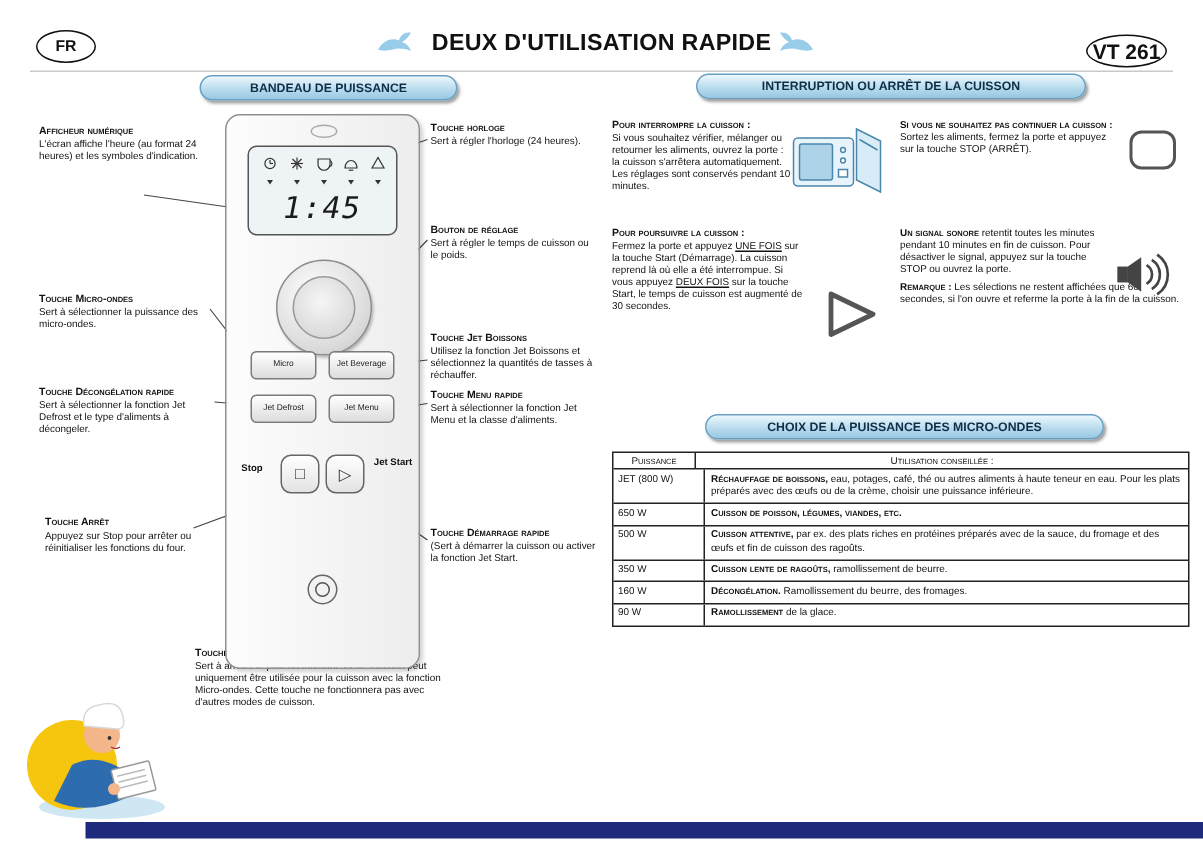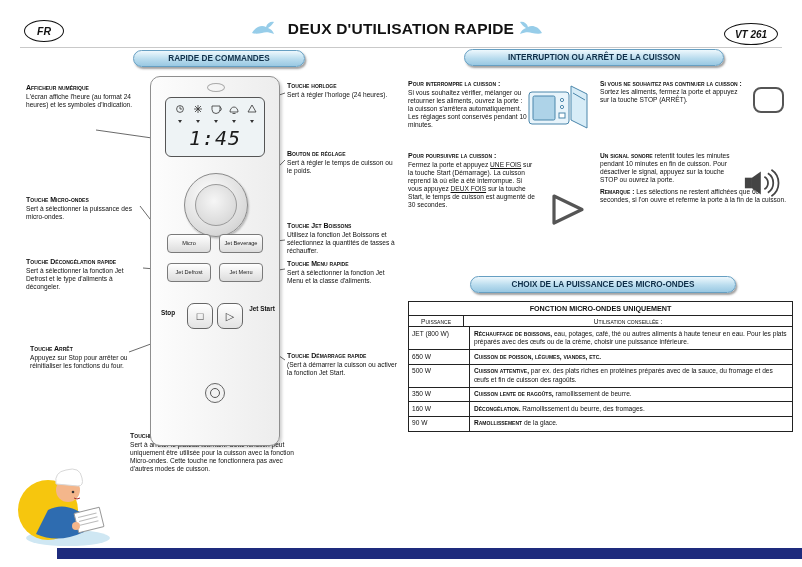--- a/index.html
+++ b/index.html
@@ -1,21 +1,21 @@
 <!DOCTYPE html>
 <html><head>
 <meta charset="utf-8">
 <style>
   html,body{margin:0;padding:0;background:#fff}
   .page{position:relative;width:802px;height:567px;background:#fff;overflow:hidden;
         font-family:"Liberation Sans",sans-serif;color:#111}
   .badge{position:absolute;border:1.7px solid #111;border-radius:50%;background:#fff;
-         display:flex;align-items:center;justify-content:center;font-weight:bold;font-style:italic}
+         display:flex;align-items:center;justify-content:center;font-weight:bold;}
   .badge.fr{left:24px;top:20px;width:38px;height:20px;font-size:10.5px}
-  .badge.model{left:724px;top:23px;width:52px;height:20px;font-size:10px}
+  .badge.model{left:724px;top:23px;width:52px;height:20px;font-size:14px}
   .title{position:absolute;top:20px;left:50%;transform:translateX(-50%);margin:0;
          font-size:15.5px;font-weight:bold;white-space:nowrap;letter-spacing:.2px}
   .hrule{position:absolute;left:20px;top:47px;width:762px;height:1px;background:#c9c9c9}
   .dove{position:absolute}
   .oval{position:absolute;height:15px;border-radius:9px;
         background:linear-gradient(180deg,#eef8fd 0%,#b9dcee 55%,#99c8e2 100%);
         border:1px solid #669fc2;box-shadow:1.5px 2px 2px rgba(70,70,70,.5);
         display:flex;align-items:center;justify-content:center;
         font-size:8.2px;font-weight:bold;color:#0f2f49;white-space:nowrap}
   .callout{position:absolute;font-size:6.6px;line-height:1.22}
@@ -88,21 +88,21 @@
   <svg class="dove" style="left:250px;top:20px" width="26" height="18" viewBox="0 0 26 18">
     <path d="M2 13 C6 6 12 5 16 7 C17 3 21 1 24 2 C22 5 20 7 18 8 C21 9 23 11 24 14 C19 12 15 12 12 13 C8 14 4 14 2 13 Z" fill="#97cde9"></path>
   </svg>
   <h1 class="title">DEUX D'UTILISATION RAPIDE</h1>
   <svg class="dove" style="left:518px;top:20px" width="26" height="18" viewBox="0 0 26 18">
     <path d="M24 13 C20 6 14 5 10 7 C9 3 5 1 2 2 C4 5 6 7 8 8 C5 9 3 11 2 14 C7 12 11 12 14 13 C18 14 22 14 24 13 Z" fill="#97cde9"></path>
   </svg>
   <div class="badge model">VT 261</div>
   <div class="hrule"></div>
 
-  <div class="oval" style="left:133px;top:50px;width:170px">RAPIDE DE COMMANDES</div>
+  <div class="oval" style="left:133px;top:50px;width:170px">BANDEAU DE PUISSANCE</div>
   <div class="oval" style="left:470px;top:276px;width:264px">CHOIX DE LA PUISSANCE DES MICRO-ONDES</div>
   <div class="oval" style="left:464px;top:49px;width:258px">INTERRUPTION OU ARRÊT DE LA CUISSON</div>
 
   <div class="callout" style="left:26px;top:84px;width:113px">
     <div class="t">Afficheur numérique</div>
     <div>L'écran affiche l'heure (au format 24 heures) et les symboles d'indication.</div>
   </div>
   <div class="callout" style="left:287px;top:82px;width:108px">
     <div class="t">Touche horloge</div>
     <div>Sert à régler l'horloge (24 heures).</div>
@@ -224,21 +224,20 @@
 
   <svg class="iconpos" style="left:744px;top:166px" width="46" height="34" viewBox="0 0 52 34">
     <rect x="1" y="11" width="8" height="12" fill="#444"></rect>
     <polygon points="9,11 19,4 19,30 9,23" fill="#444"></polygon>
     <path d="M23 10 a8 8 0 0 1 0 14" stroke="#444" fill="none" stroke-width="2"></path>
     <path d="M27 6 a13 13 0 0 1 0 22" stroke="#444" fill="none" stroke-width="2"></path>
     <path d="M31 2 a18 18 0 0 1 0 30" stroke="#444" fill="none" stroke-width="2"></path>
   </svg>
 
   <div class="ptable">
-    <div class="cap">FONCTION MICRO-ONDES UNIQUEMENT</div>
     <div class="hdr">
       <div class="hc-p">Puissance</div>
       <div class="hc-u">Utilisation conseillée :</div>
     </div>
     <div class="trow">
       <div class="cell-p">JET (800 W)</div>
       <div class="cell-u"><span class="lead">Réchauffage de boissons,</span><span> eau, potages, café, thé ou autres aliments à haute teneur en eau. Pour les plats préparés avec des œufs ou de la crème, choisir une puissance inférieure.</span></div>
     </div>
     <div class="trow">
       <div class="cell-p">650 W</div>

